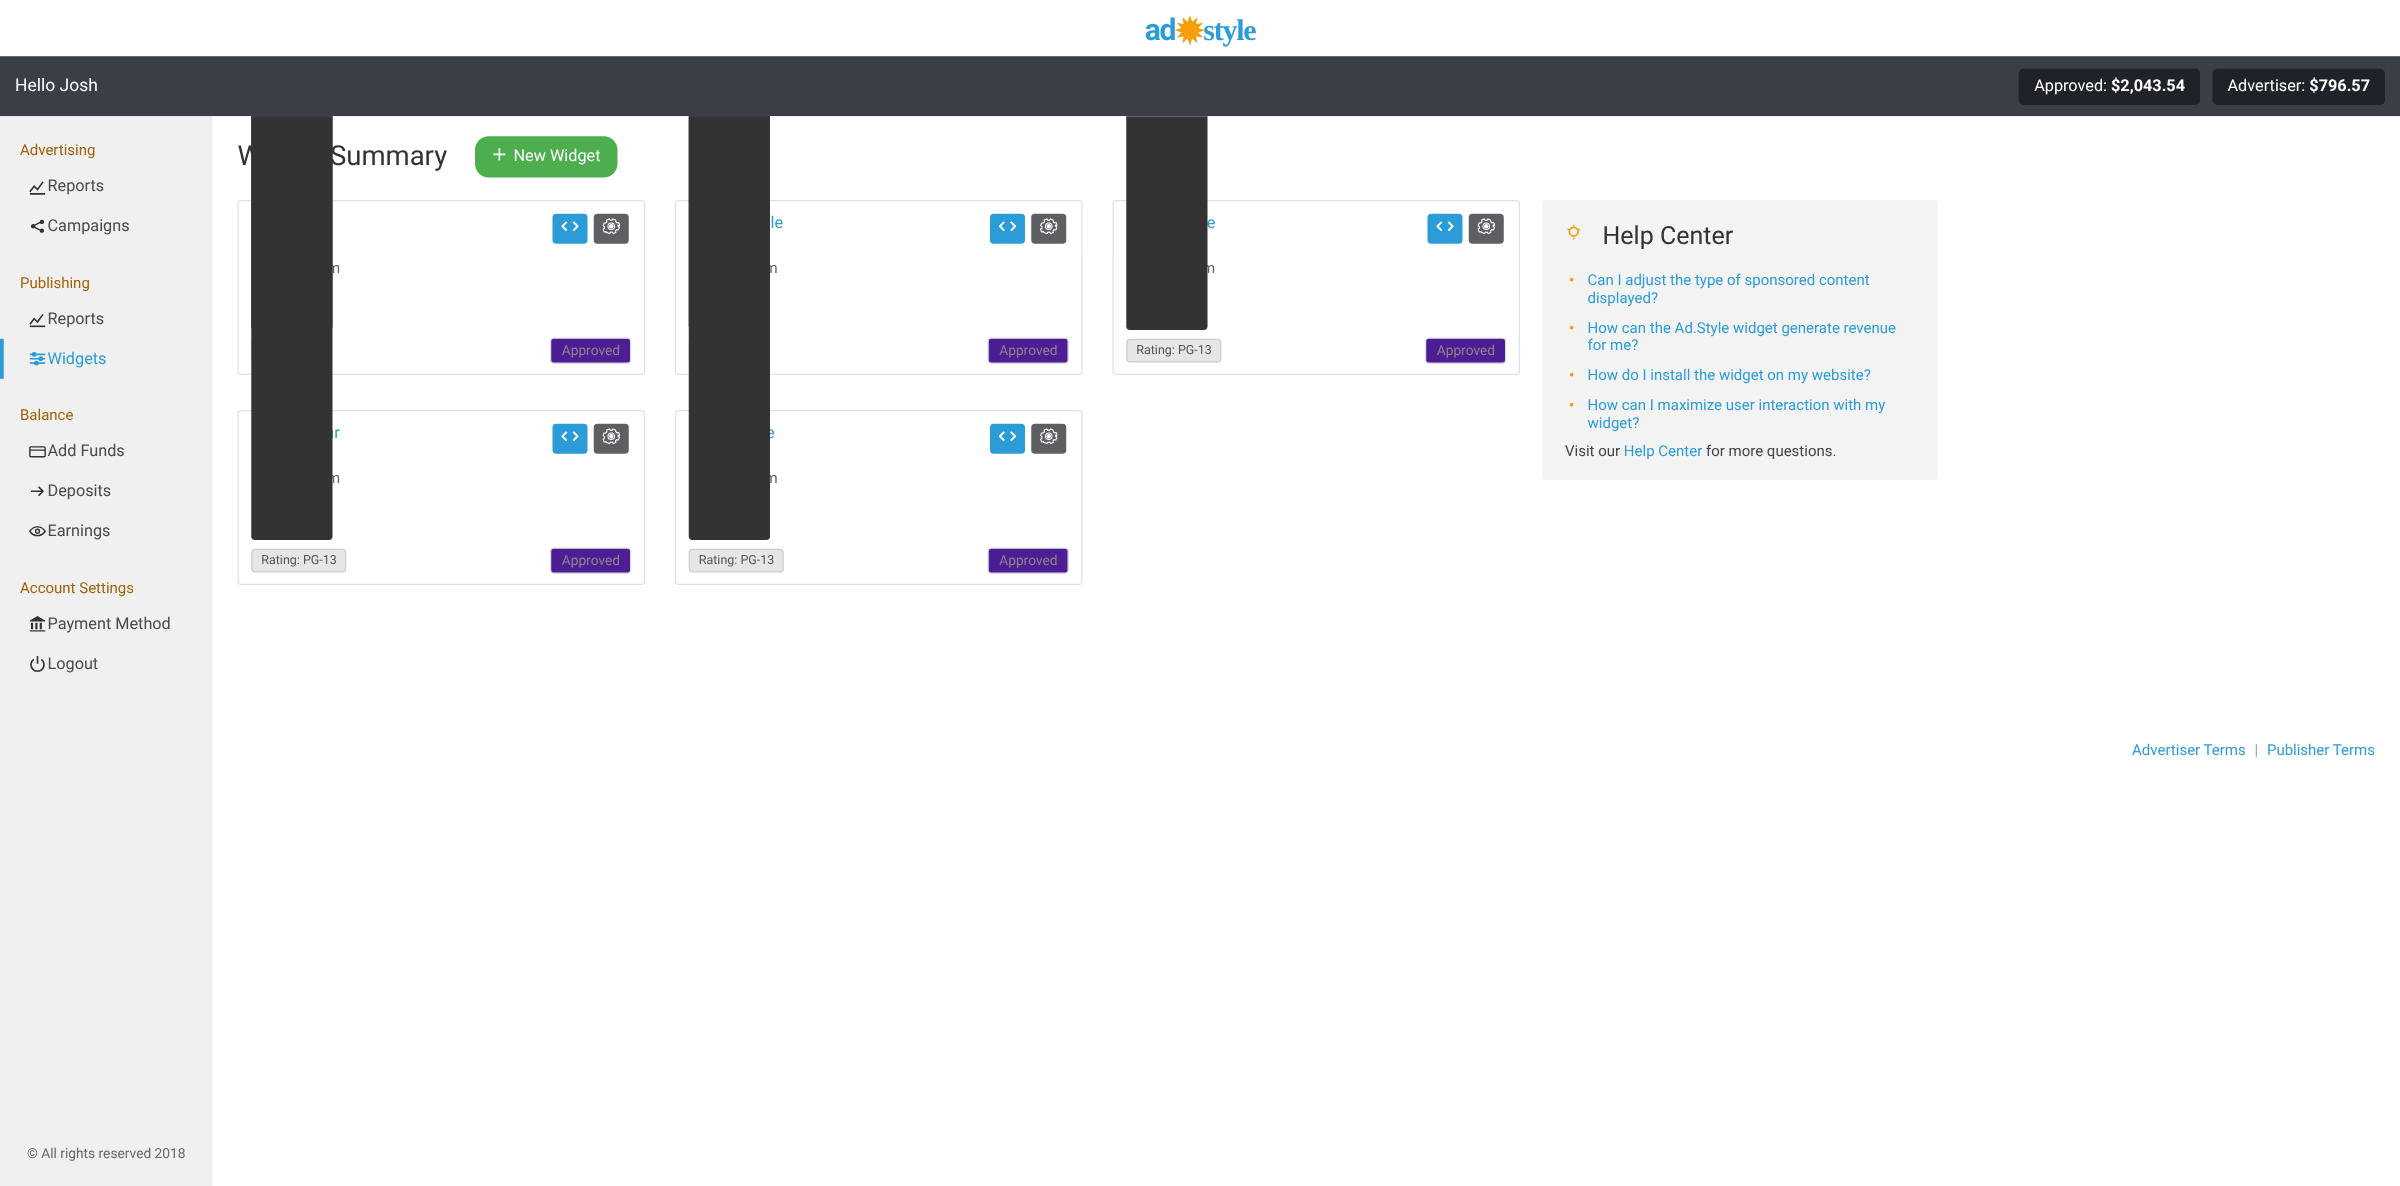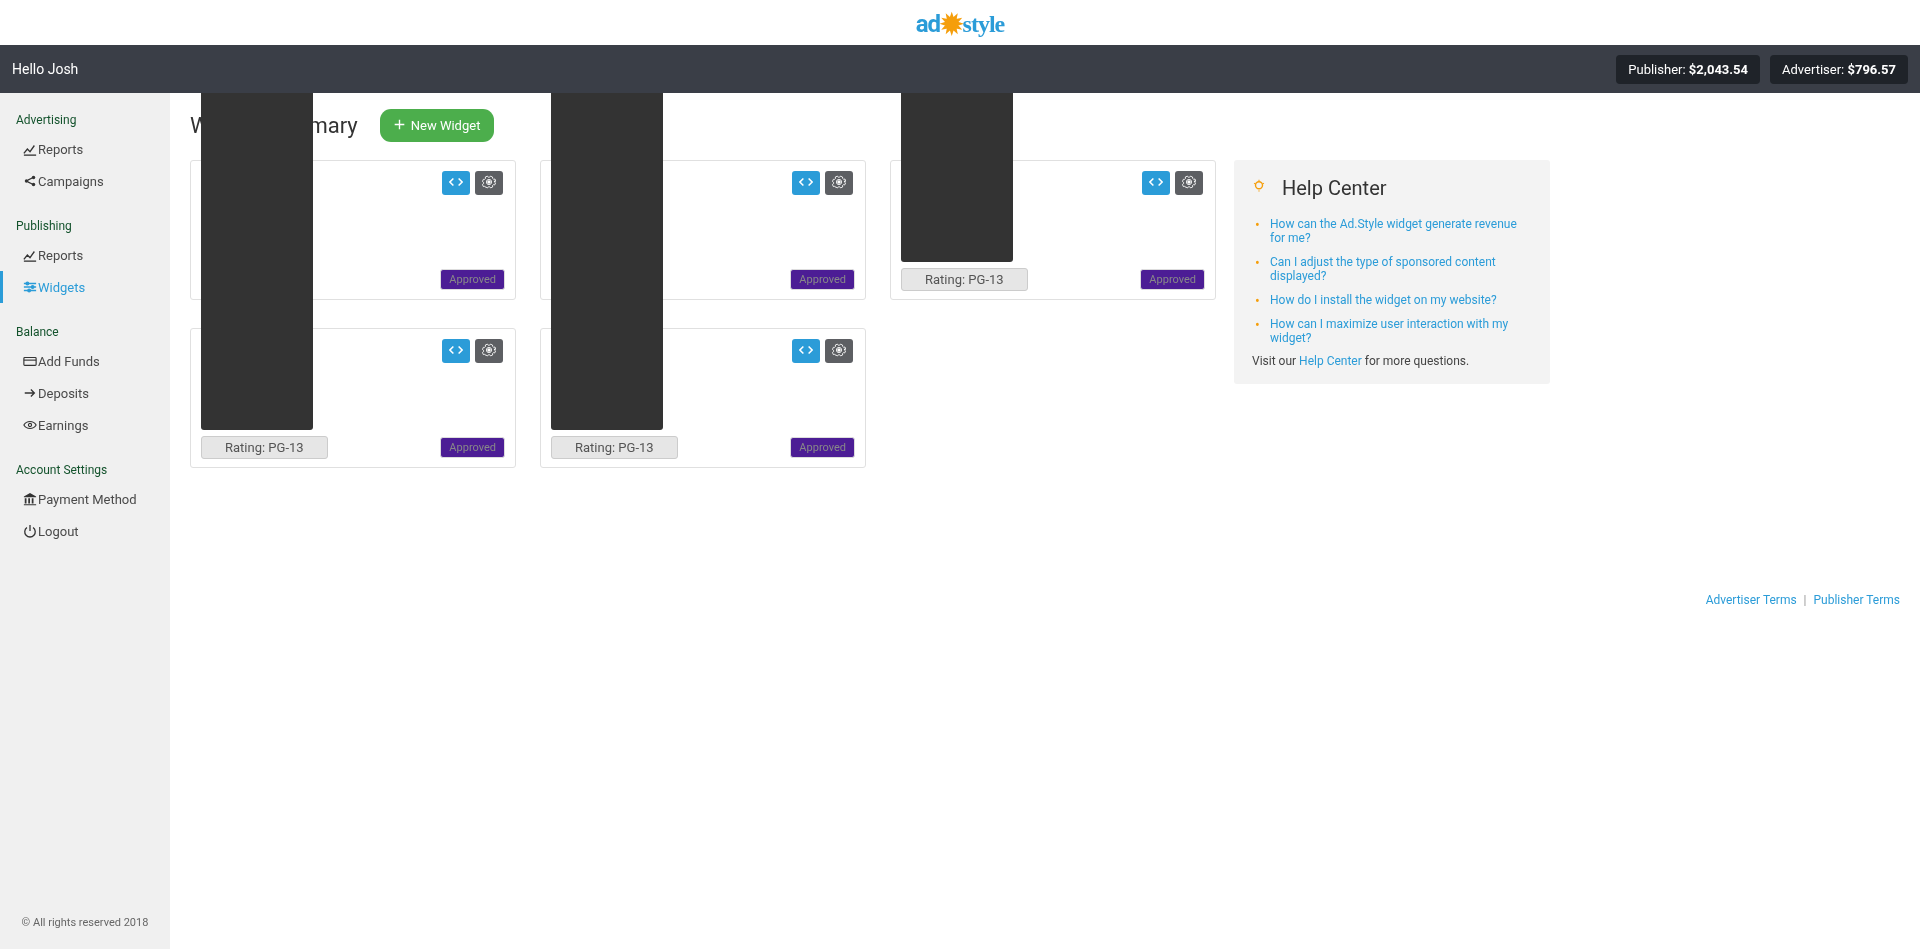--- a/index.html
+++ b/index.html
@@ -8,21 +8,21 @@
 .logo { font-size:24px; font-weight:700; letter-spacing:-1px; }
 .logo .ad { color:#2b9cd8; }
 .logo .dot { color:#f59e0b; font-size:28px; display:inline-block; position:relative; top:2px; }
 .logo .style { color:#2b9cd8;font-family:Liberation Serif, serif; }
 .greetbar { background:#3a3e47; height:48px; display:flex; align-items:center; padding:0 12px; color:#fff; font-size:14px; }
 .greetbar .spacer { flex:1; }
 .balance-pill { background:#1f2329; border-radius:4px; padding:7px 12px; margin-left:10px; font-size:13px; }
 .balance-pill .amt { font-weight:700; }
 .layout { display:flex; height:calc(949px - 93px); }
 .sidebar { width:170px; background:#f0f0f0; padding-top:12px; position:relative; }
-.side-group-title { color:#14532d; font-size:12px; padding:8px 16px 6px; }
+.side-group-title { color:#a16207; font-size:12px; padding:8px 16px 6px; }
 .side-item { display:flex; align-items:center; padding:8px 16px 8px 22px; font-size:13px; color:#4a4a4a; cursor:pointer; position:relative; }
 .side-item.active { color:#2b9cd8; }
 .side-item.active::before { content:""; position:absolute; left:0; top:0; bottom:0; width:3px; background:#2b9cd8; }
 .side-icon { width:16px; height:16px; display:inline-flex; align-items:center; justify-content:center; color:#333; }
 .side-item.active .side-icon { color:#2b9cd8; }
 .side-footer { position:absolute; bottom:20px; left:0; right:0; text-align:center; font-size:11px; color:#666; }
 .main { flex:1; background:#fff; padding:16px 20px; overflow:auto; }
 .page-head { display:flex; align-items:center; gap:22px; margin-bottom:18px; }
 .page-title { font-size:22px; font-weight:400; color:#333; }
 .btn-new { background:#4cae4c; color:#fff; border:none; border-radius:11px; padding:9px 14px; font-size:13px; cursor:pointer; display:flex; align-items:center; gap:6px; }
@@ -31,21 +31,21 @@
 .widget-card { border:1px solid #e0e0e0; border-radius:3px; height:140px; background:#fff; position:relative; padding:10px 12px; }
 .widget-head { display:flex; justify-content:space-between; align-items:flex-start; }
 .widget-name { color:#2b9cd8; font-size:13px; cursor:pointer; }
 .widget-btns { display:flex; gap:5px; }
 .icon-btn { width:28px; height:24px; border-radius:3px; display:flex; align-items:center; justify-content:center; cursor:pointer; border:none; }
 .icon-btn.code { background:#2b9cd8; color:#fff; }
 .icon-btn.gear { background:#5d5f63; color:#fff; }
 .widget-domain { font-size:12px; color:#666; margin-top:12px; }
 .widget-foot { position:absolute; bottom:8px; left:10px; right:10px; }
 .badge-row1 { margin-bottom:6px; }
-.badge { display:inline-block; font-size:13px; padding:3px 23px; border-radius:3px; }
+.badge { display:inline-block; font-size:10px; padding:3px 7px; border-radius:3px; }
 .badge.layout { background:#333; color:#fff; }
 .badge-row2 { display:flex; justify-content:space-between; align-items:center; }
 .badge.rating { background:#e6e6e6; color:#555; border:1px solid #ccc; }
 .badge.approved { background:#4c1d95; color:#888; border:1px solid #ddd; padding:3px 8px; font-size:11px; }
 .help-panel { width:316px; background:#f3f3f3; border-radius:3px; padding:16px 18px; }
 .help-head { display:flex; align-items:center; gap:10px; margin-bottom:12px; }
 .help-icon { width:20px; height:20px; }
 .help-title { font-size:20px; color:#333; font-weight:400; }
 .help-list { list-style:none; }
 .help-list li { font-size:12px; padding:5px 0 5px 18px; position:relative; }
@@ -64,21 +64,21 @@
 <div class="topbar">
   <div class="logo">
     <span class="ad">ad</span><span class="dot">✹</span><span class="style">style</span>
   </div>
 </div>
 
 <div class="greetbar">
   <span>Hello Josh</span>
   <div class="spacer"></div>
   <div class="balance-pill">
-    <span>Publisher:</span>
+    <span>Approved:</span>
     <span class="amt">$2,043.54</span>
   </div>
   <div class="balance-pill">
     <span>Advertiser:</span>
     <span class="amt">$796.57</span>
   </div>
 </div>
 
 <div class="layout">
   <div class="sidebar">
@@ -324,22 +324,22 @@
       <div class="help-panel">
         <div class="help-head">
           <span class="help-icon"><svg viewBox="0 0 20 20" width="20" height="20">
                 <circle cx="10" cy="9" r="5" fill="none" stroke="#f59e0b" stroke-width="2"></circle>
                 <circle cx="10" cy="17" r="1" fill="#f59e0b"></circle>
                 <path d="M10 1v2M3 6l1.5 1M17 6l-1.5 1" stroke="#f59e0b" stroke-width="1.5"></path>
               </svg></span>
           <div class="help-title">Help Center</div>
         </div>
         <ul class="help-list">
+          <li><a>Can I adjust the type of sponsored content displayed?</a></li>
           <li><a>How can the Ad.Style widget generate revenue for me?</a></li>
-          <li><a>Can I adjust the type of sponsored content displayed?</a></li>
           <li><a>How do I install the widget on my website?</a></li>
           <li><a>How can I maximize user interaction with my widget?</a></li>
         </ul>
         <div class="help-more">
           <span>Visit our </span><a>Help Center</a><span> for more questions.</span>
         </div>
       </div>
     </div>
 
     <div class="terms">

